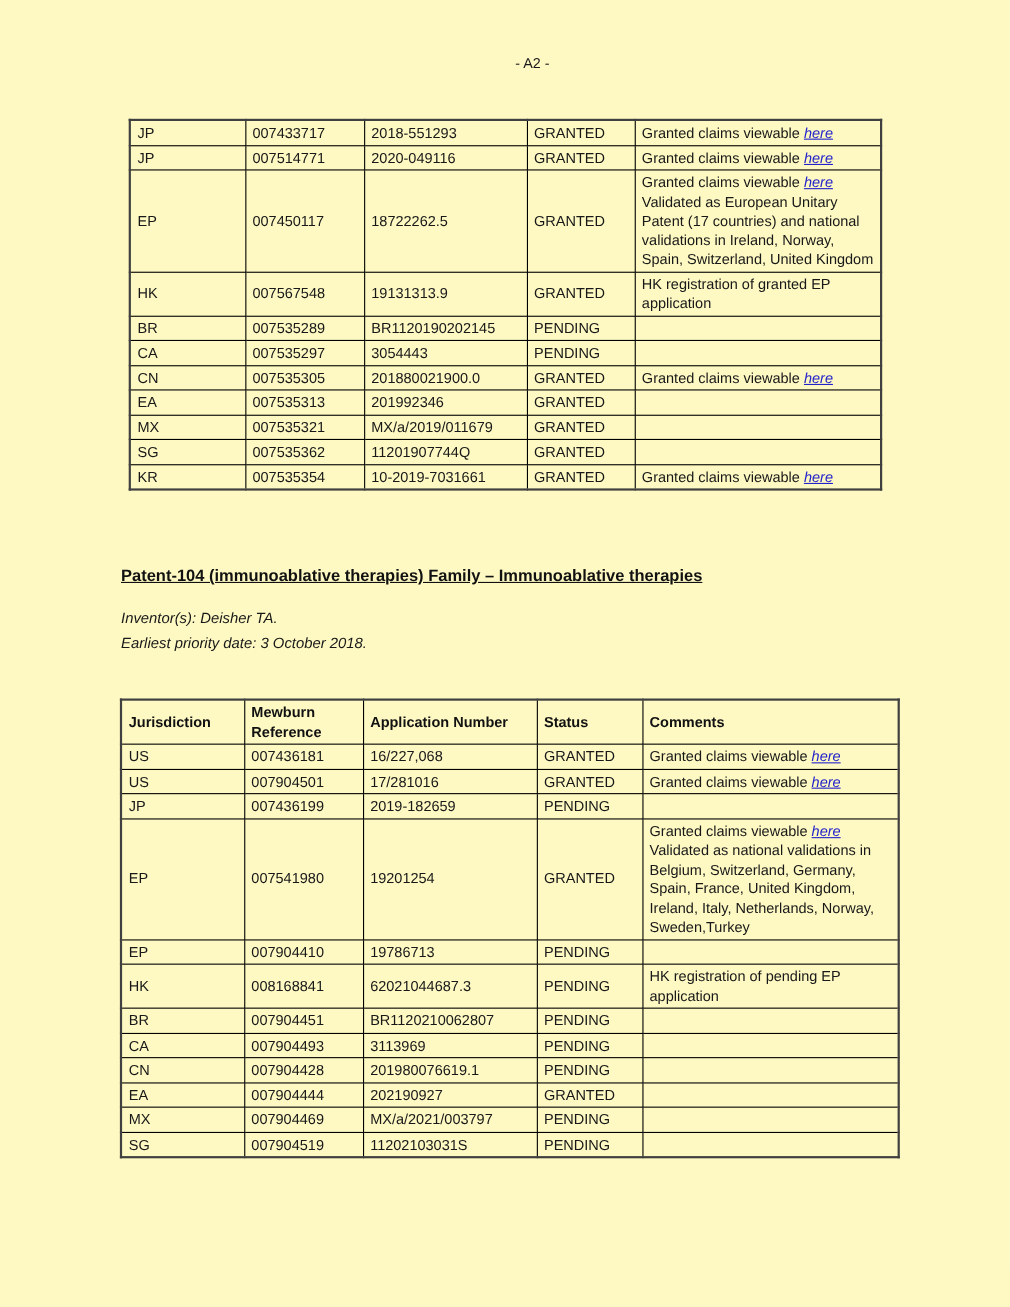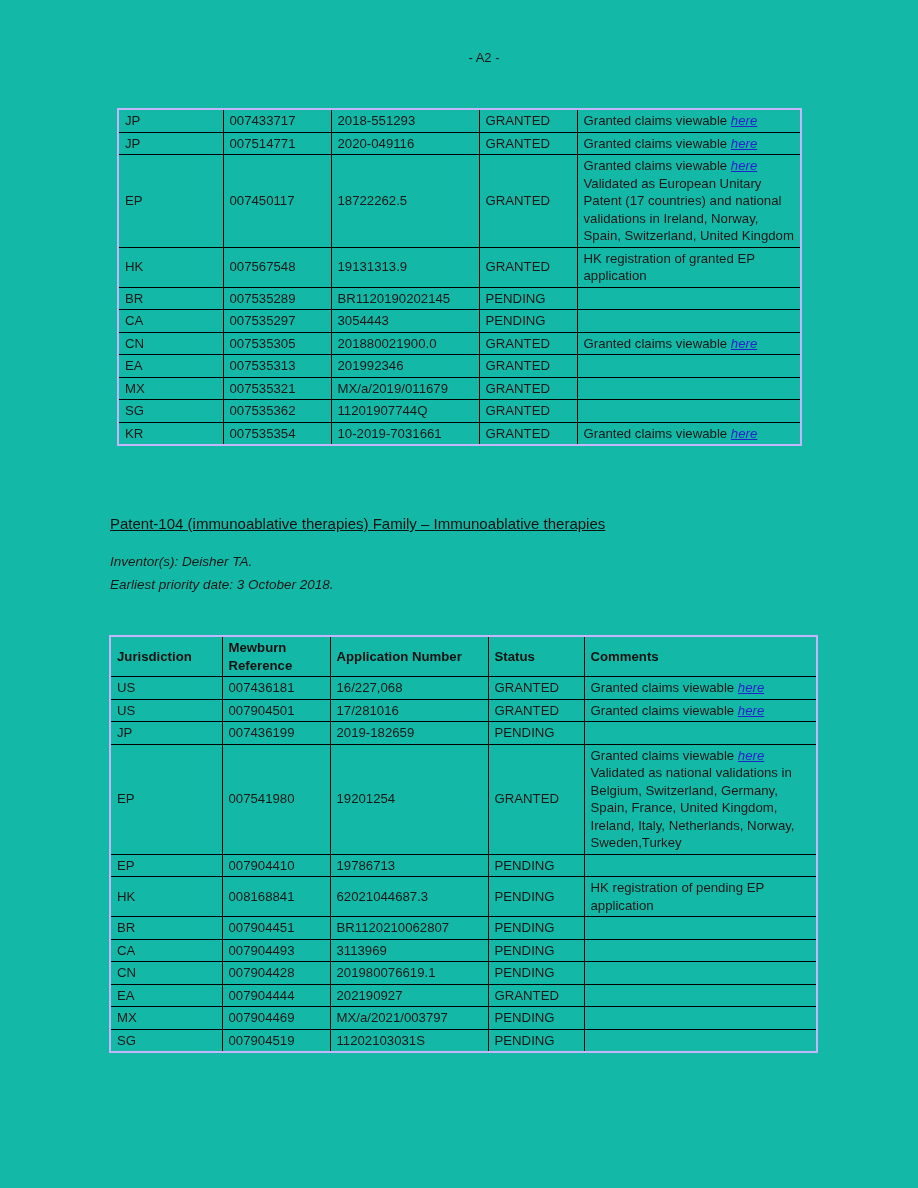--- a/index.html
+++ b/index.html
@@ -2,31 +2,31 @@
 <html><head>
 <meta charset="utf-8">
 <title>Patent Family Document</title>
 <style>
   html,body{margin:0;padding:0;}
   body{
     width:918px;height:1188px;background:#ffffff;
     font-family:"Liberation Sans","DejaVu Sans",sans-serif;
     color:#181818;
   }
-  .page{position:relative;width:918px;height:1188px;overflow:hidden;background:#14b8a6;}
+  .page{position:relative;width:918px;height:1188px;overflow:hidden;background:#fef9c3;}
 
   .page-header{
     position:absolute;top:50px;left:0;width:918px;
     text-align:center;padding-left:50px;box-sizing:border-box;
     font-size:13px;color:#1a1a1a;
   }
 
   table.patent-table{
     position:absolute;border-collapse:collapse;table-layout:fixed;
-    border:2px solid #c4b5fd;
+    border:2px solid #404040;
   }
   .t1{top:108px;left:117px;width:683px;}
   .t2{top:635px;left:109px;width:707px;}
 
   .patent-table td,.patent-table th{
     border:1px solid #000;
     font-size:13.2px;line-height:17.5px;
     padding:2px 4px 2px 6px;
     vertical-align:middle;
     text-align:left;
@@ -36,21 +36,21 @@
   .patent-table th{font-weight:bold;color:#111;}
   .t1 col.c1{width:105px}.t1 col.c2{width:108px}.t1 col.c3{width:148px}.t1 col.c4{width:98px}.t1 col.c5{width:224px}
   .t2 col.c1{width:112px}.t2 col.c2{width:108px}.t2 col.c3{width:158px}.t2 col.c4{width:96px}.t2 col.c5{width:233px}
 
   .patent-table a{
     color:#2323cb;text-decoration:underline;cursor:pointer;font-style:italic;
   }
 
   .section-heading{
     position:absolute;top:515px;left:110px;
-    font-size:15px;font-weight:normal;text-decoration:underline;
+    font-size:15px;font-weight:bold;text-decoration:underline;
     color:#111;white-space:nowrap;
   }
   .info-block{
     position:absolute;top:550px;left:110px;
     font-size:13.5px;line-height:23px;color:#181818;font-style:italic;
   }
 </style>
 </head>
 <body>
 

